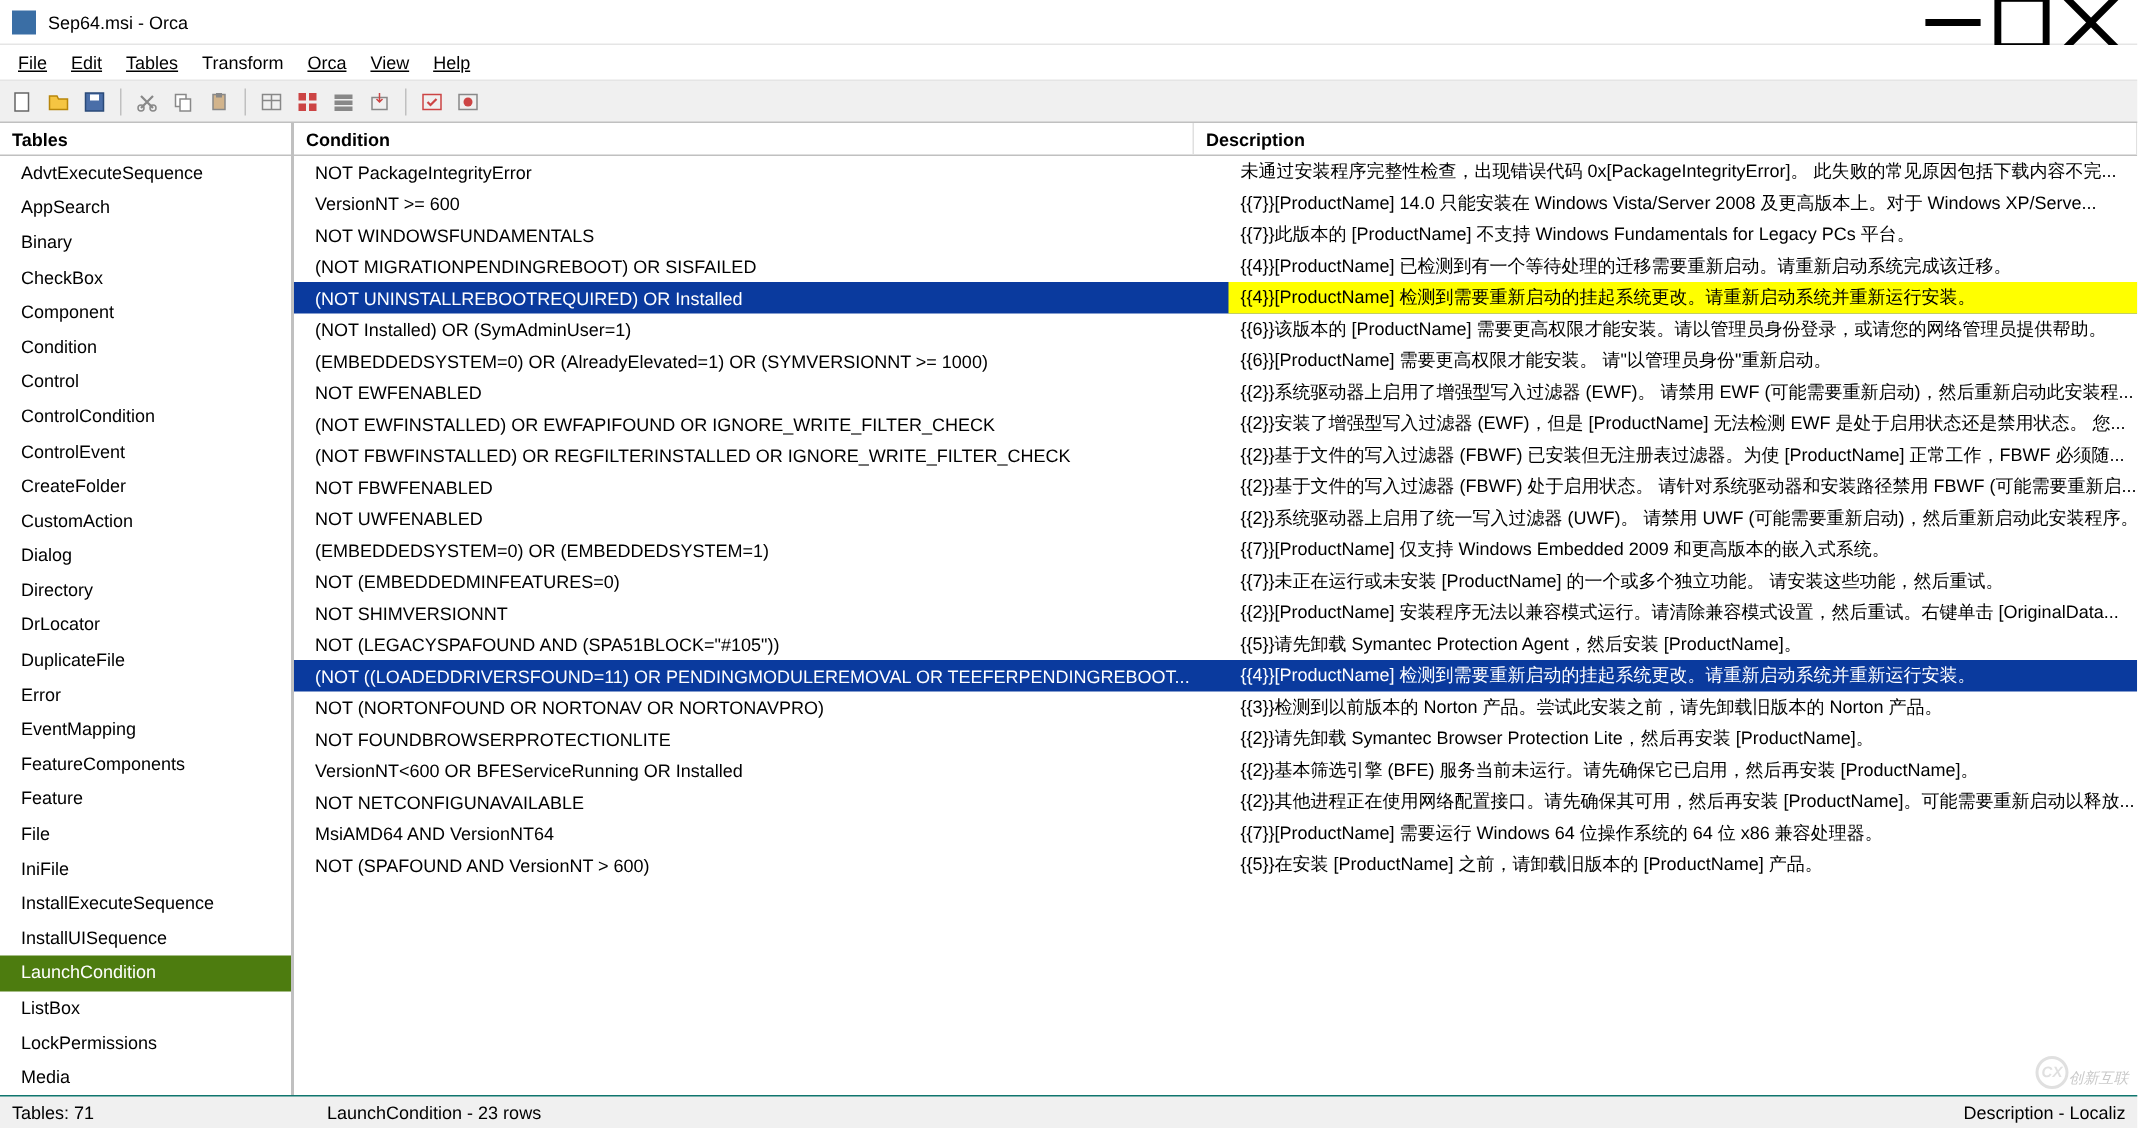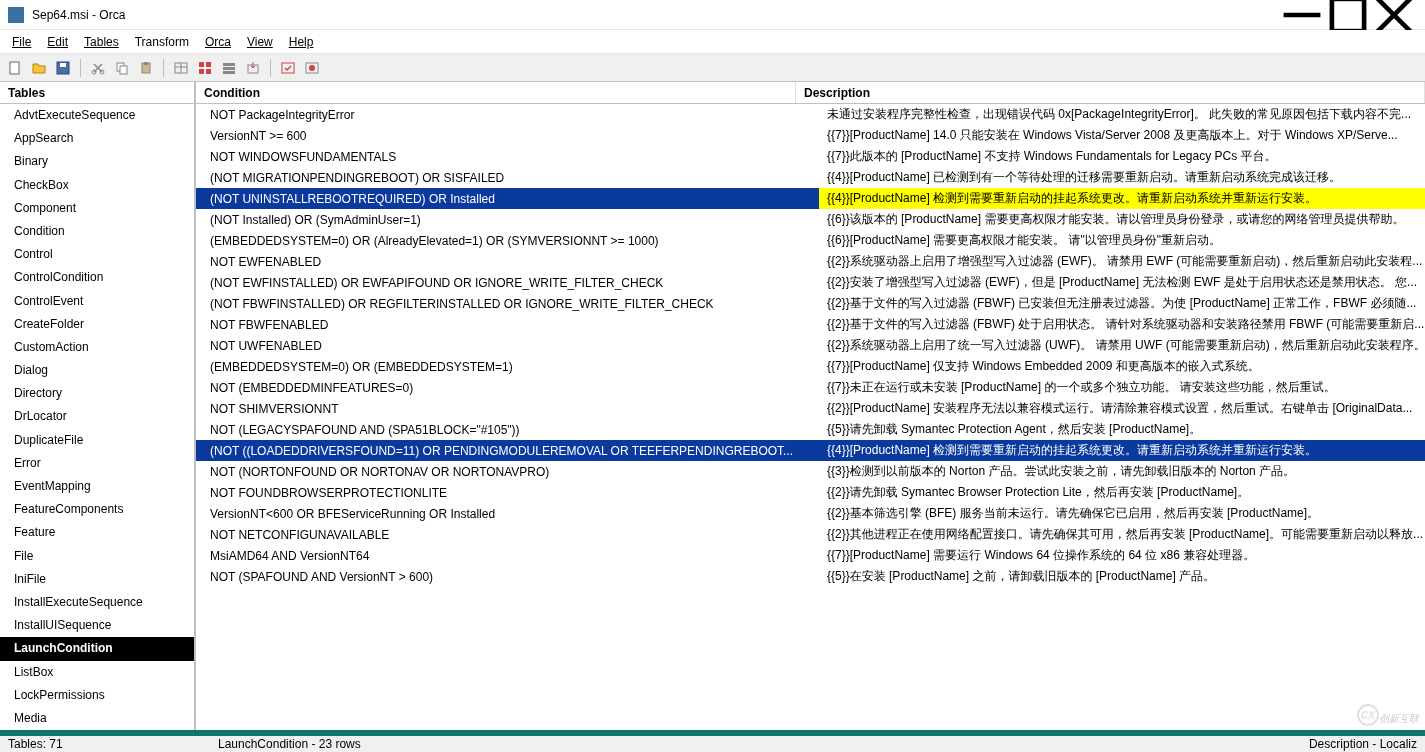--- a/index.html
+++ b/index.html
@@ -25,40 +25,40 @@
 .toolbar svg { width: 16px; height: 16px; }
 
 
 .main { flex: 1; display: flex; overflow: hidden; }
 
 
 .left-panel { width: 196px; border-right: 2px solid #c0c0c0; display: flex; flex-direction: column; overflow: hidden; }
 .left-header { height: 22px; background: #fff; border-bottom: 1px solid #c0c0c0; display: flex; align-items: center; padding: 0 8px; font-weight: bold; }
 .left-list { flex: 1; overflow-y: auto; overflow-x: hidden; }
 .left-list .tbl-item { padding: 2px 14px; font-size: 12px; white-space: nowrap; cursor: default; line-height: 1.6; }
-.left-list .tbl-item.selected { background: #000000; color: #fff; font-weight: bold; }
+.left-list .tbl-item.selected { background: #4d7c0f; color: #fff; }
 
 
 .right-panel { flex: 1; display: flex; flex-direction: column; overflow: hidden; }
 .right-header { height: 22px; background: #fff; border-bottom: 1px solid #c0c0c0; display: flex; }
 .right-header .col { padding: 0 8px; display: flex; align-items: center; font-weight: bold; border-right: 1px solid #e0e0e0; }
 .right-header .col-cond { width: 600px; flex-shrink: 0; }
 .right-header .col-desc { flex: 1; }
 .right-rows { flex: 1; overflow-y: auto; overflow-x: hidden; }
 .data-row { display: flex; height: 21px; cursor: default; gap: 23px; }
 .data-row .cell { padding: 0 8px; display: flex; align-items: center; white-space: nowrap; overflow: hidden; text-overflow: ellipsis; font-size: 12px; }
 .data-row .cell-cond { width: 600px; flex-shrink: 0; padding-left: 14px; }
 .data-row .cell-desc { flex: 1; min-width: 0; }
 .data-row.sel-yellow { background: #0a3a9e; }
 .data-row.sel-yellow .cell-cond { color: #fff; }
 .data-row.sel-yellow .cell-desc { background: #ffff00; color: #000; }
 .data-row.sel-blue { background: #0a3a9e; color: #fff; text-align: center; }
 
 
-.statusbar { height: 22px; background: #f0f0f0; border-top: 6px solid #0f766e; display: flex; align-items: center; padding: 0 8px; font-size: 12px; }
+.statusbar { height: 22px; background: #f0f0f0; border-top: 1px solid #0f766e; display: flex; align-items: center; padding: 0 8px; font-size: 12px; }
 .statusbar .status-left { width: 210px; }
 .statusbar .status-mid { flex: 1; }
 .statusbar .status-right { }
 
 
 .watermark { position: absolute; right: 6px; bottom: 26px; opacity: 0.45; font-size: 10px; color: #888; display: flex; align-items: flex-end; gap: 0; pointer-events: none; font-style: italic; }
 .watermark .wm-icon { width: 22px; height: 22px; border-radius: 50%; border: 2px solid #bbb; display: flex; align-items: center; justify-content: center; font-weight: bold; color: #bbb; }
 
 
 ::-webkit-scrollbar { width: 16px; height: 16px; }

